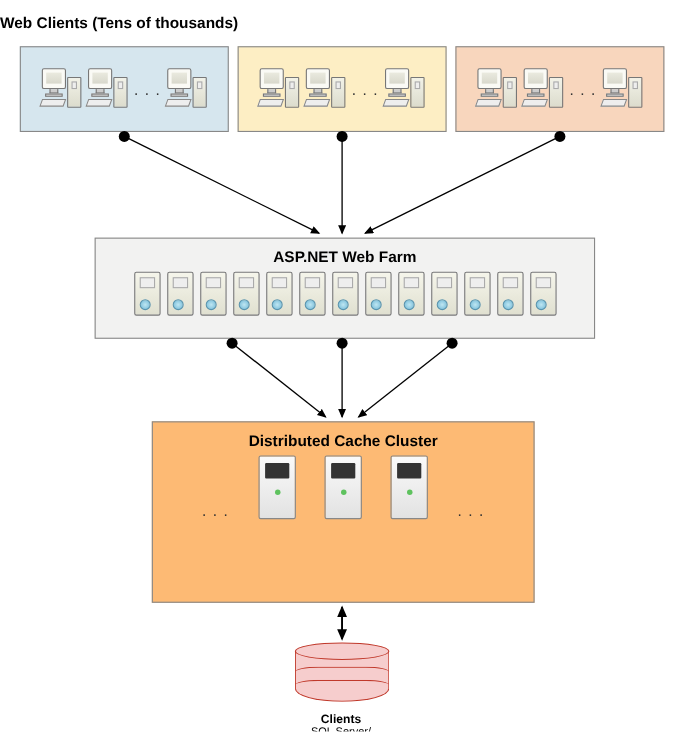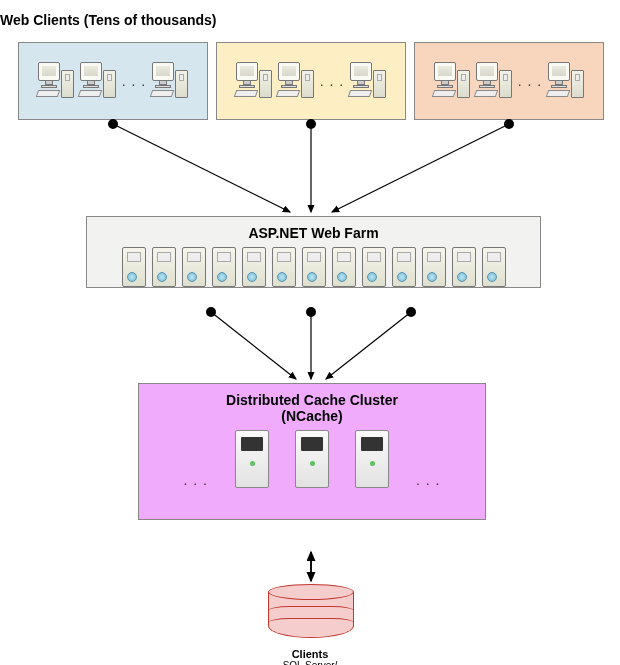--- a/index.html
+++ b/index.html
@@ -63,21 +63,21 @@
     content:''; position:absolute; left:3px; right:3px; top:3px; height:5px;
     background:#eee; border:1px solid #aaa;
   }
   .pc .kb{
     position:absolute; left:0; top:30px; width:22px; height:7px;
     background:#eee; border:1px solid #888; transform:skewX(-20deg);
   }
 
   
   .farm {
-    left: 86px; top: 216px; width: 455px; height: 72px;
+    left: 86px; top: 216px; width: 455px; height: 92px;
     background: #f2f2f1;
     text-align:center;
   }
   .farm-row{
     display:flex; justify-content:center; gap:6px; margin-top:6px;
   }
   .tower2{
     width:24px; height:40px;
     background: linear-gradient(#f5f5eb,#e0e0d0);
     border:1px solid #777; border-radius:2px;
@@ -88,22 +88,22 @@
     background:#eee; border:1px solid #aaa;
   }
   .tower2::after{
     content:''; position:absolute; left:4px; bottom:4px; width:8px; height:8px;
     background: radial-gradient(#bfe6f2,#6fb8d6);
     border:1px solid #5a94ae; border-radius:50%;
   }
 
   
   .cache {
-    left:138px; top:383px; width:348px; height:137px;
-    background:#f0abfc;
+    left:138px; top:383px; width:348px; height:165px;
+    background:#fdba74;
     text-align:center;
   }
   .srv-row{
     display:flex; justify-content:center; align-items:flex-end; gap:26px;
     margin-top:6px;
   }
   .srv{
     width:34px; height:58px;
     background: linear-gradient(#fafafa,#e2e2e2);
     border:1px solid #888; border-radius:2px;
@@ -260,21 +260,20 @@
     <div class="tower2"></div>
     <div class="tower2"></div>
     <div class="tower2"></div>
     <div class="tower2"></div>
     <div class="tower2"></div>
   </div>
 </div>
 
 <div class="box cache">
   <div style="font-weight:600; font-size:14px; margin-top:8px;">Distributed Cache Cluster</div>
-  <div style="font-weight:600; font-size:14px;">(NCache)</div>
   <div class="srv-row">
     <span class="ellipsis">. . .</span>
     <div class="srv"></div>
     <div class="srv"></div>
     <div class="srv"></div>
     <span class="ellipsis">. . .</span>
   </div>
 </div>
 
 <div class="db">

